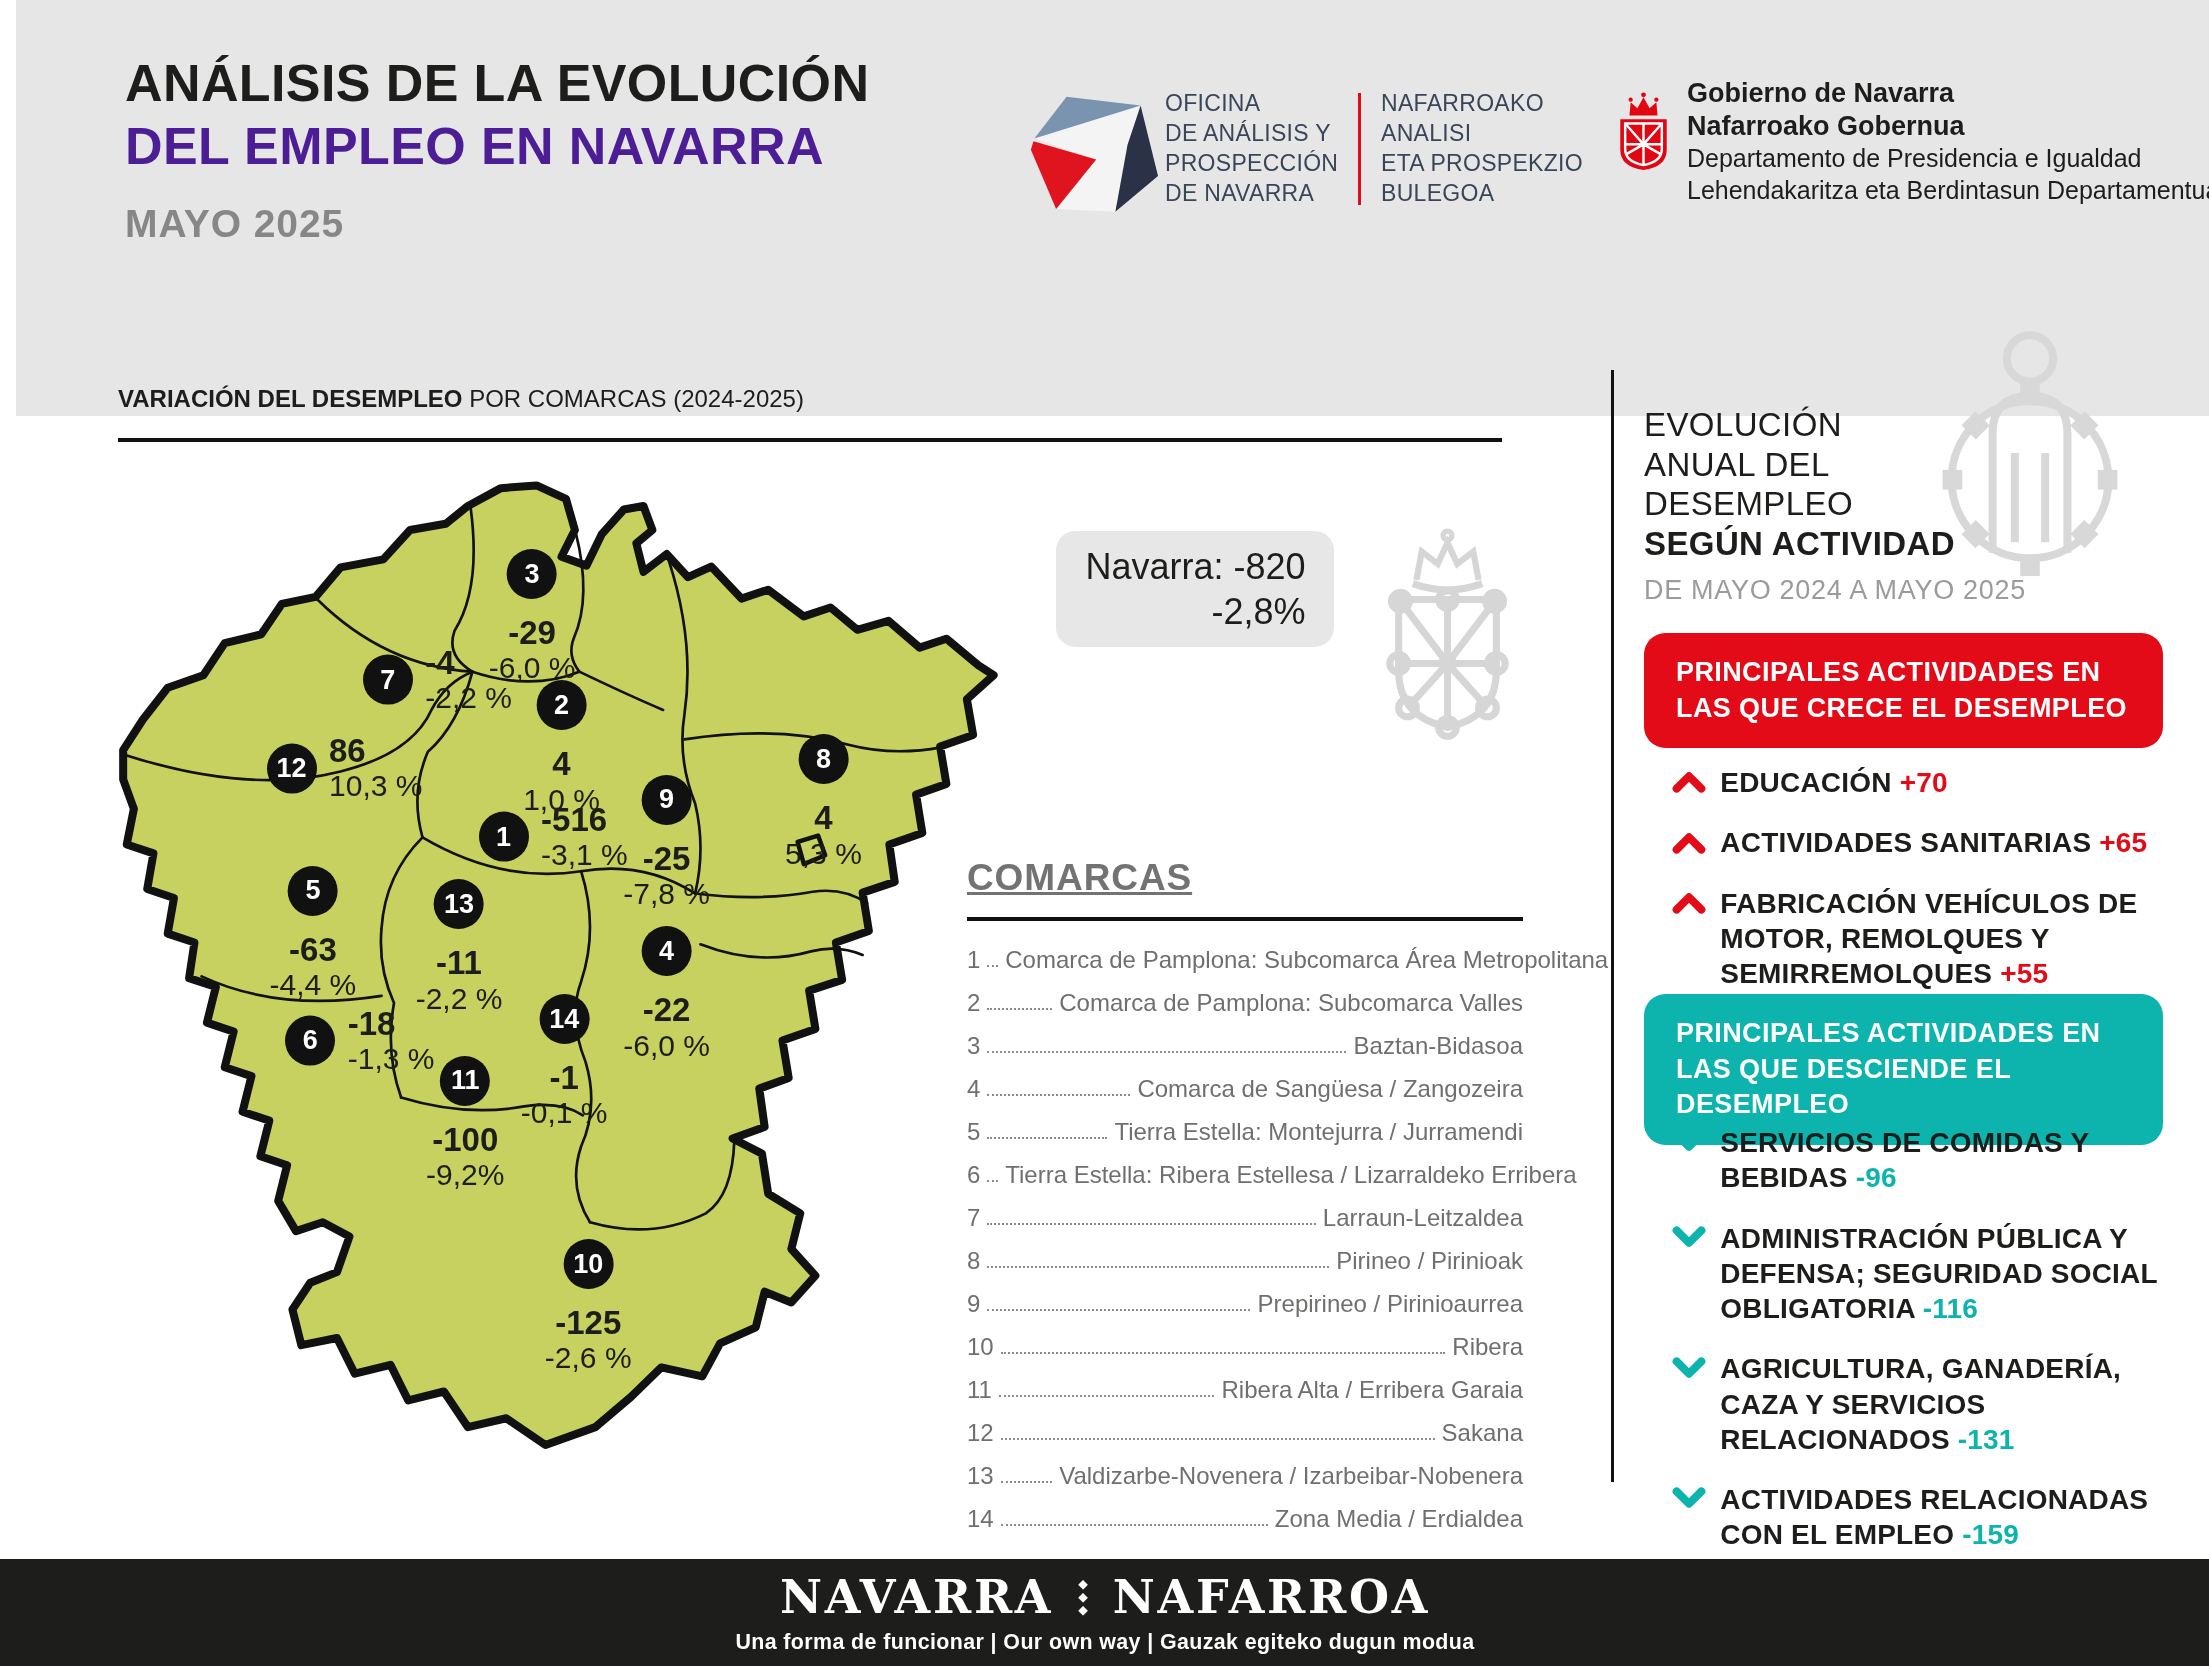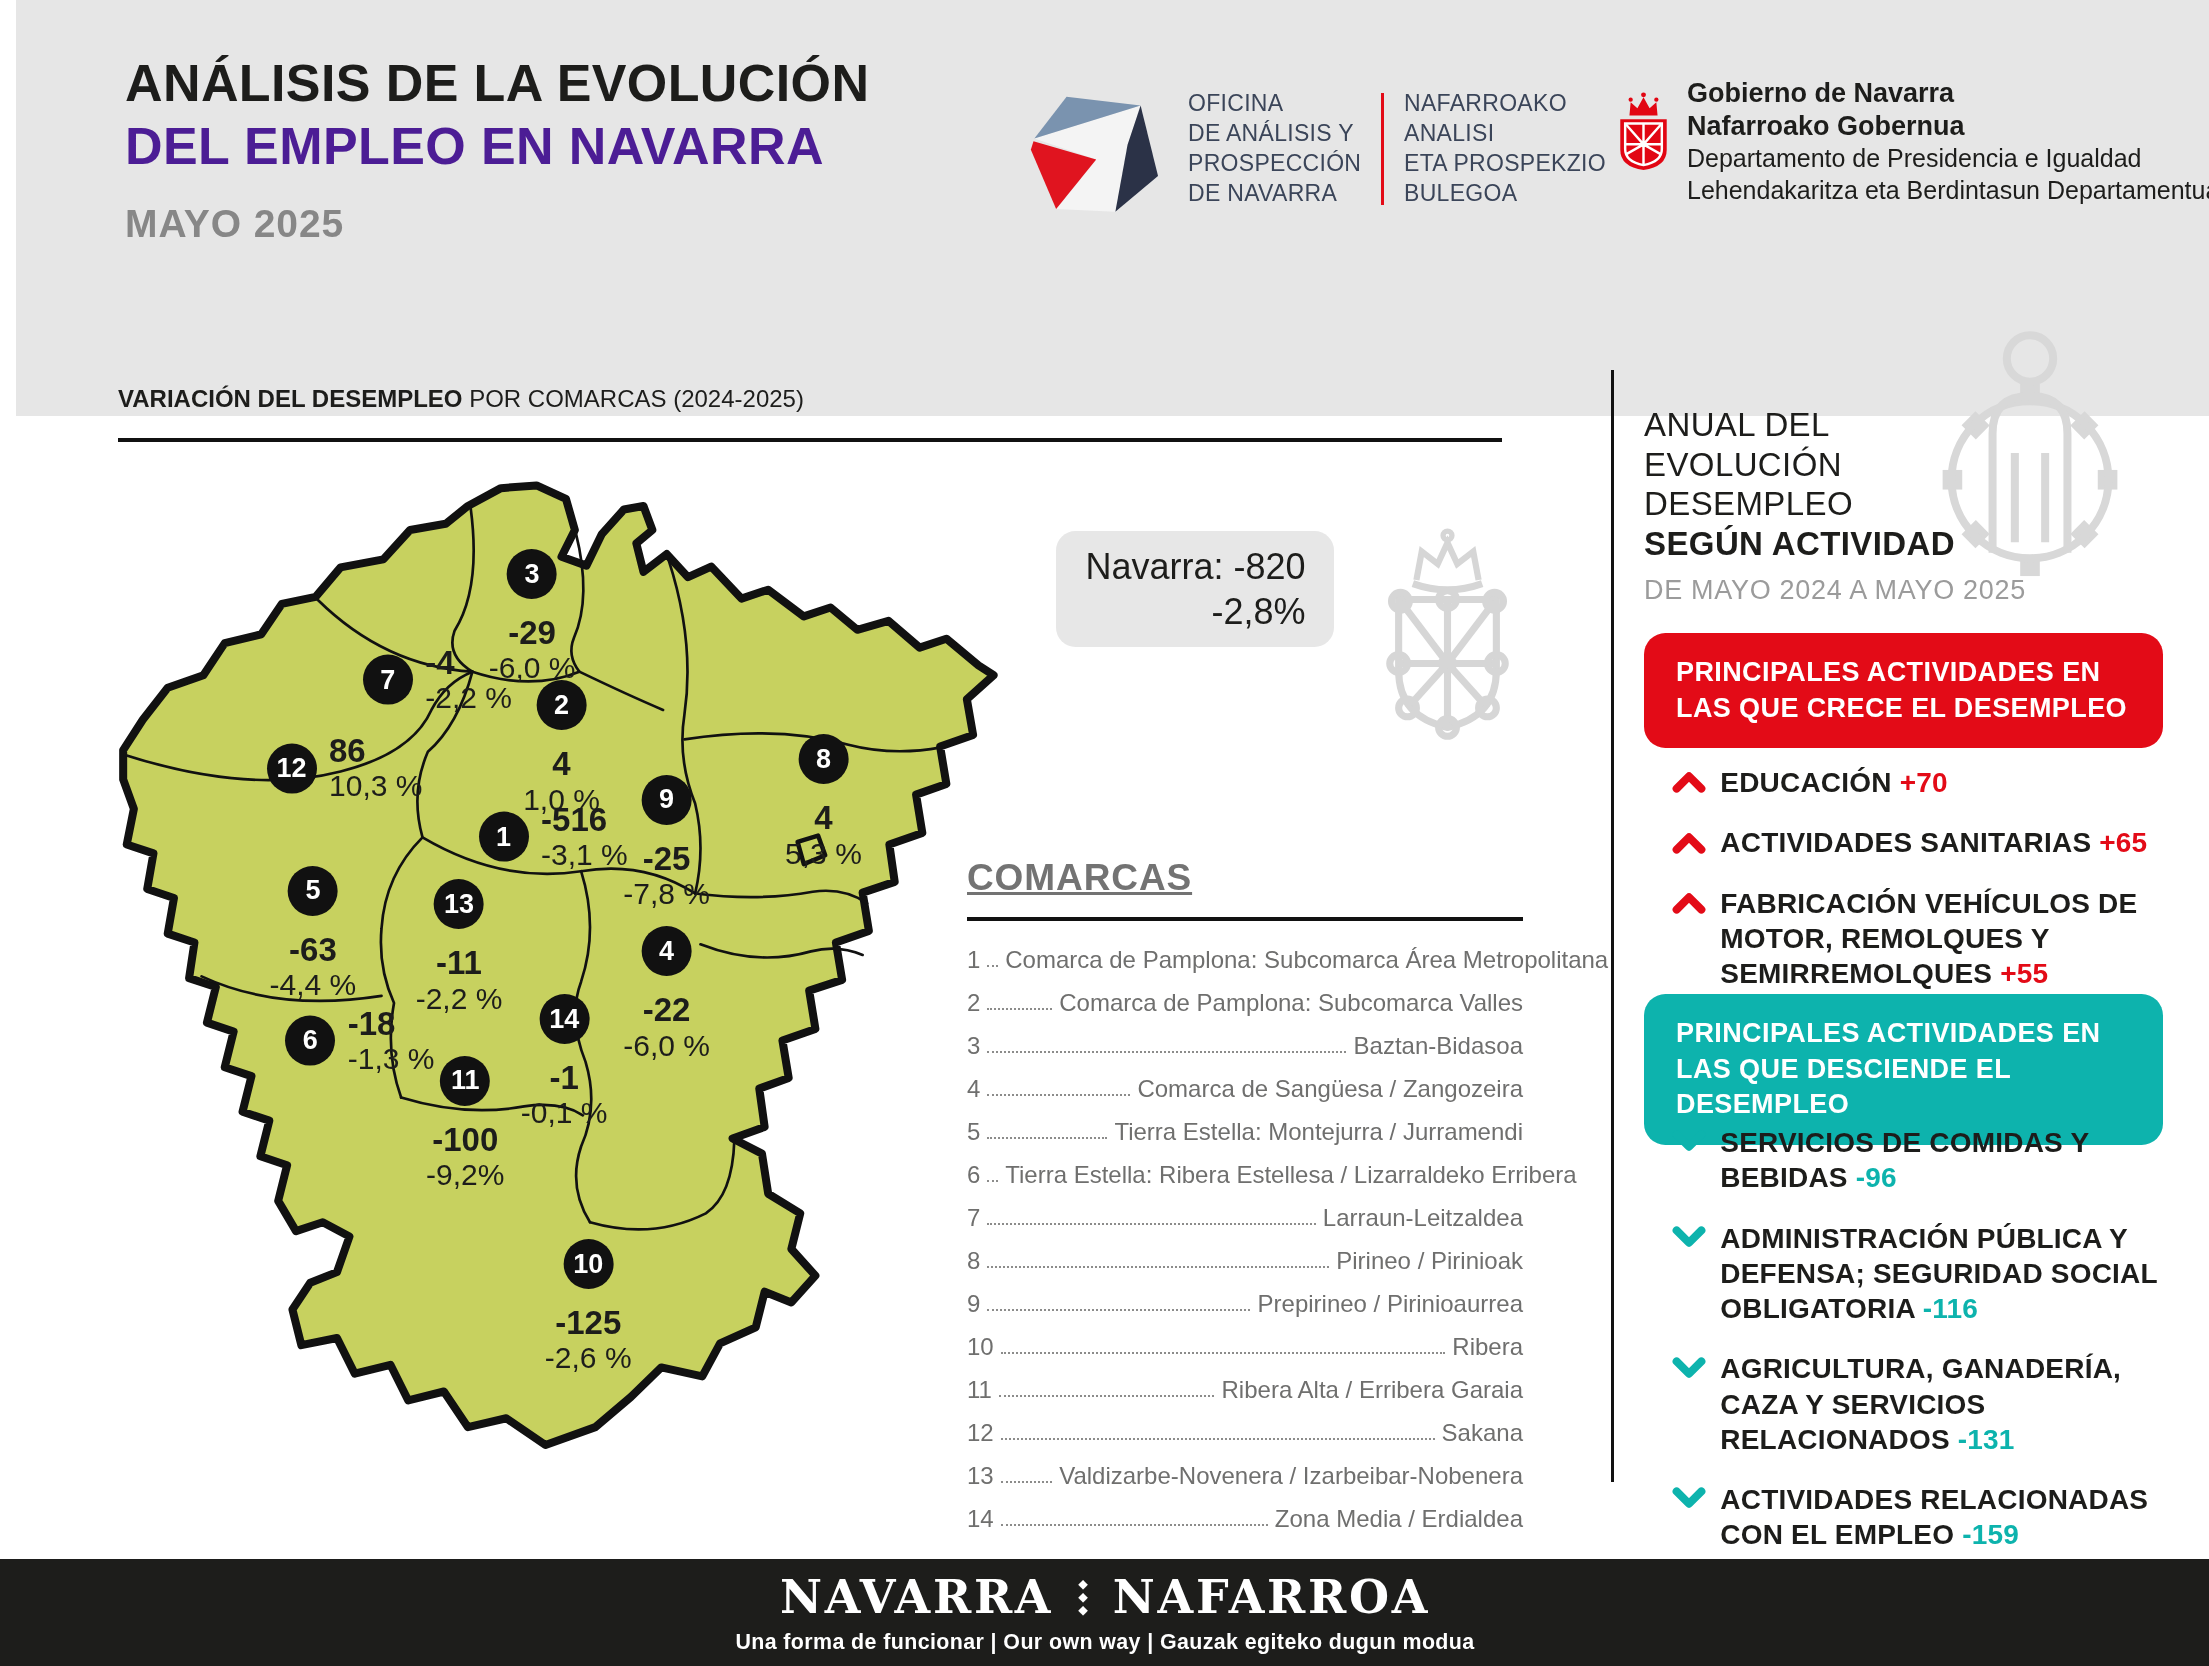--- a/index.html
+++ b/index.html
@@ -9,21 +9,21 @@
 
   
   .header { position:absolute; left:16px; top:0; width:2210px; height:416px; background:#e6e6e6; }
   .title-block { position:absolute; left:109px; top:52px; }
   .title-l1 { font-size:52px; font-weight:600; letter-spacing:0.4px; color:#1d1d1b; line-height:1.22; }
   .title-l2 { font-size:52px; font-weight:600; letter-spacing:0.4px; color:#4c1d95; line-height:1.22; }
   .title-l2 b { font-weight:800; }
   .title-sub { margin-top:23px; font-size:39px; font-weight:600; color:#878787; letter-spacing:0.9px; }
 
   .oficina-logo { position:absolute; left:1014px; top:82px; display:flex; align-items:center; }
-  .oficina-text { display:flex; align-items:stretch; margin-left:23px; }
+  .oficina-text { display:flex; align-items:stretch; }
   .oficina-col { font-size:23px; font-weight:500; color:#3b4559; line-height:1.3; letter-spacing:0.3px; }
   .oficina-sep { width:3.6px; background:#e30b17; margin:3.6px 19.6px; }
   .gobierno-logo { position:absolute; left:1600px; top:77px; display:flex; }
   .gobierno-text { margin-left:16px; }
   .gob-b { font-size:27px; font-weight:800; line-height:1.23; color:#1d1d1b; }
   .gob-r { font-size:25px; font-weight:400; line-height:1.25; color:#1d1d1b; }
 
   
   .map-heading { position:absolute; left:118px; top:385px; font-size:24px; color:#1d1d1b; }
   .map-heading b { font-weight:800; }
@@ -395,22 +395,22 @@
           <line x1="173" y1="117" x2="189" y2="101"></line>
       </g>
       <circle cx="120" cy="170" r="88"></circle>
       <circle cx="120" cy="34" r="26"></circle>
       <path d="M78,252 L78,118 Q78,76 120,76 Q162,76 162,118 L162,252"></path>
       <path d="M103,140 V240 M137,140 V240"></path>
     </svg>
   </div>
 
   <div class="sidebar">
+    <div class="side-h">EVOLUCIÓN</div>
     <div class="side-h">ANUAL DEL</div>
-    <div class="side-h">EVOLUCIÓN</div>
     <div class="side-h">DESEMPLEO</div>
     <div class="side-h"><b>SEGÚN ACTIVIDAD</b></div>
   </div>
   <div class="side-period">DE MAYO 2024 A MAYO 2025</div>
 
   <div class="act-box red">
     <div>PRINCIPALES ACTIVIDADES EN</div>
     <div>LAS QUE CRECE EL DESEMPLEO</div>
   </div>
 

